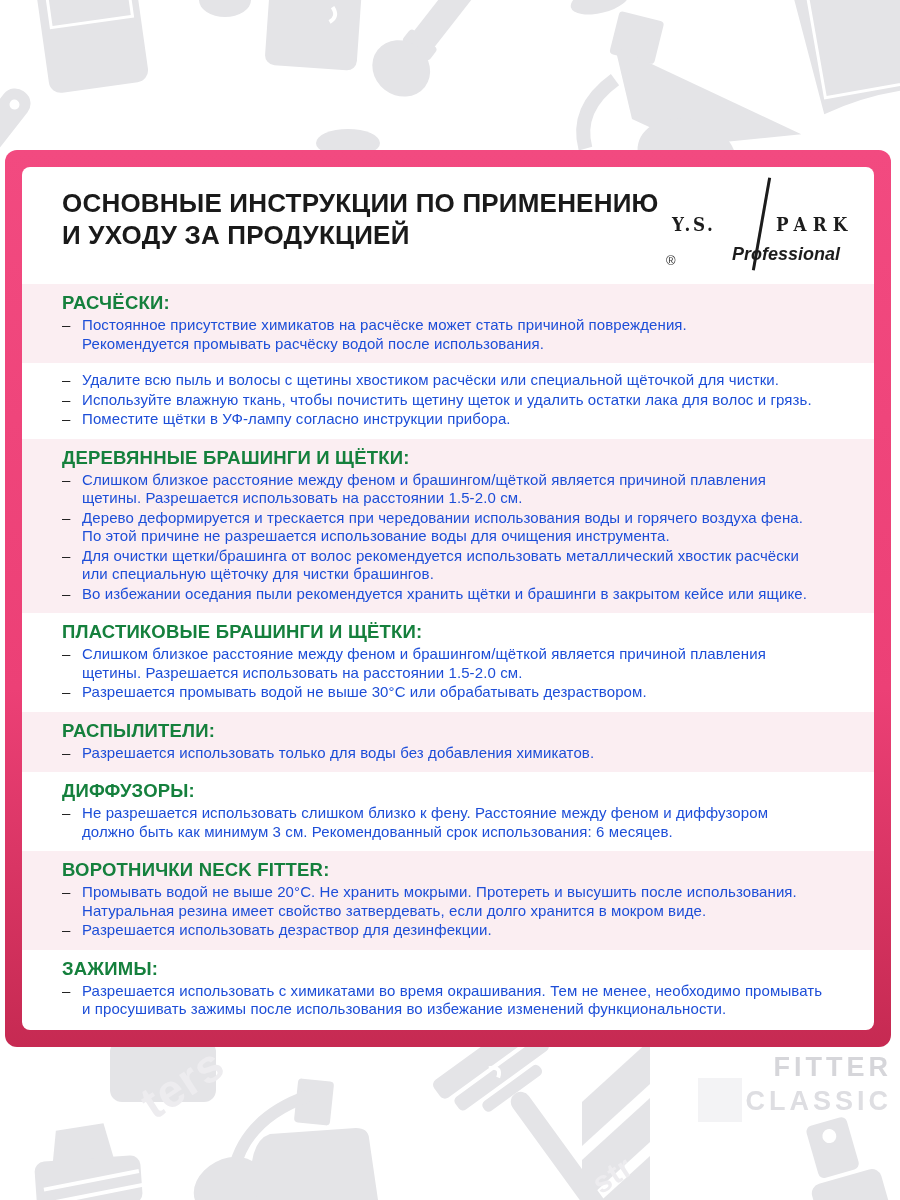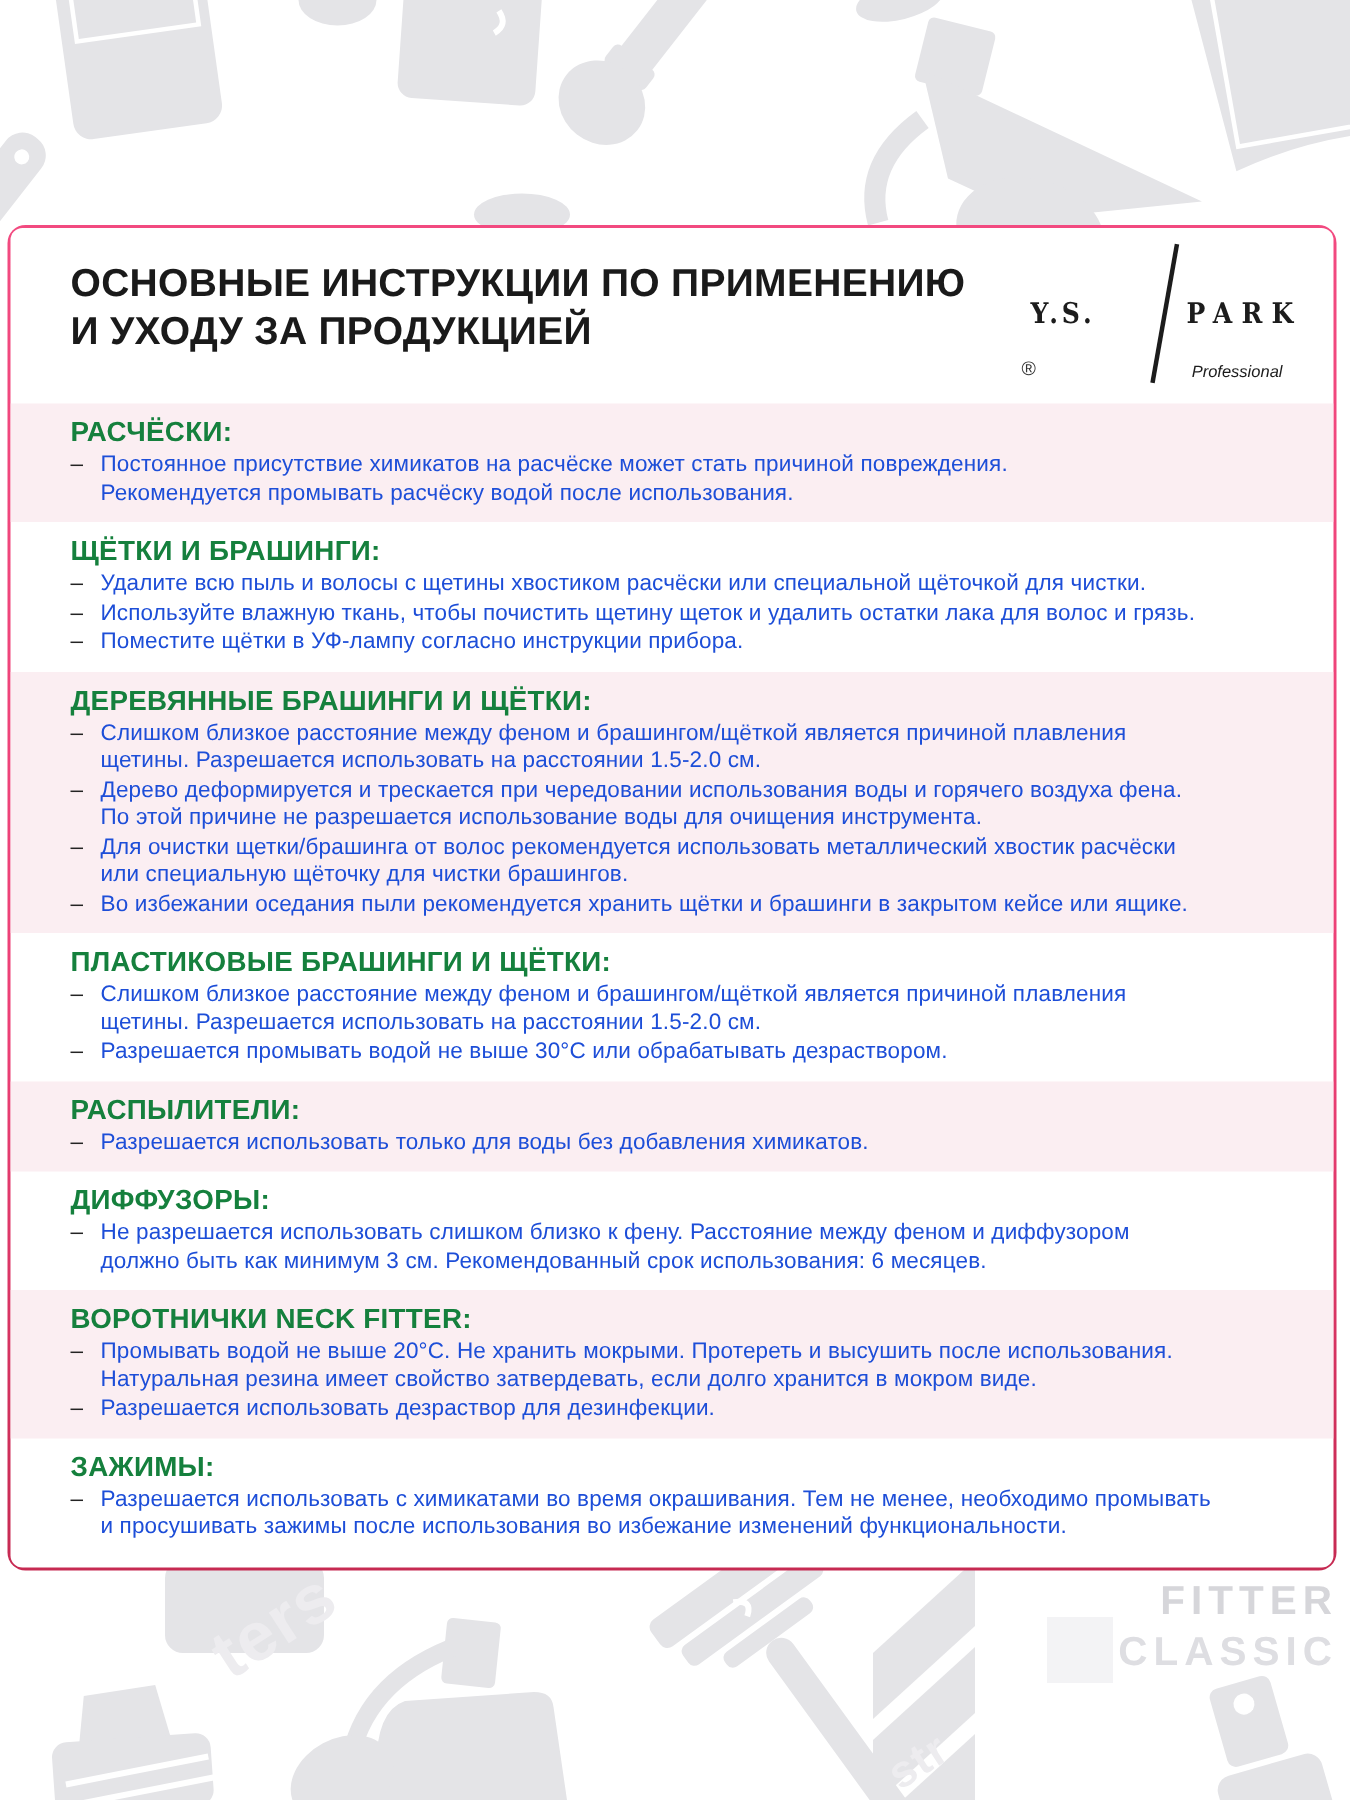--- a/index.html
+++ b/index.html
@@ -20,42 +20,42 @@
   .footer-mark{
     position:absolute;right:8px;top:1050px;z-index:1;text-align:right;
     font-weight:bold;letter-spacing:4px;font-size:27px;line-height:34px;
   }
   .footer-line1{color:#d6d6da;}
   .footer-line2{color:#dedee2;}
 
   
   .card{
     position:absolute;left:5px;top:150px;width:886px;height:897px;z-index:2;
-    border-radius:12px;padding:2px;box-sizing:border-box;
+    border-radius:12px;padding:17px;box-sizing:border-box;
     background:linear-gradient(180deg,#f24a80 0%,#ec4076 60%,#c62a52 100%);
   }
   .card-inner{
     width:100%;height:100%;box-sizing:border-box;border-radius:8px;
     background:#ffffff;padding-top:20px;overflow:hidden;position:relative;
   }
   .card-header{position:relative;height:64px;margin:0 40px 33px 40px;}
   .doc-title{
     font-size:26px;line-height:32px;font-weight:bold;color:#1a1a1a;
     letter-spacing:.2px;max-width:650px;white-space:pre-line;
   }
   
   .logo{position:absolute;right:-6px;top:-6px;width:176px;height:92px;color:#1c1c1c;}
   .logo-slash{position:absolute;left:96px;top:-4px;width:3px;height:94px;background:#1c1c1c;transform:rotate(10deg);}
   .logo-ys,.logo-park{
     position:absolute;top:32px;font-family:"DejaVu Serif",serif;font-weight:bold;
     font-size:19px;transform:scaleX(.88);transform-origin:left;
   }
   .logo-ys{left:8px;letter-spacing:3px;}
   .logo-park{left:112px;letter-spacing:7px;}
-  .logo-sub{position:absolute;right:0;top:76px;font-style:italic;font-weight:normal;font-size:11px;}
+  .logo-sub{position:absolute;right:0;top:63px;font-style:italic;font-weight:bold;font-size:18px;}
   .logo-reg{position:absolute;left:2px;top:72px;font-size:13px;color:#333;}
 
   
   .section{padding:7px 40px 10px 40px;}
   .section.tinted{background:#fbeef2;}
   .sec-heading{
     color:#15803d;font-weight:bold;font-size:18.5px;line-height:23px;
     letter-spacing:.2px;margin-bottom:2px;
   }
   .item{display:flex;margin-top:1px;}
@@ -159,21 +159,20 @@
   <div class="section tinted">
     <div class="sec-heading">РАСЧЁСКИ:</div>
   <div class="item">
             <span class="dash">–</span>
             <span class="item-text">Постоянное присутствие химикатов на расчёске может стать причиной повреждения.
 Рекомендуется промывать расчёску водой после использования.</span>
           </div>
         </div>
 
   <div class="section">
-    <div class="sec-heading">ЩЁТКИ И БРАШИНГИ:</div>
   <div class="item">
             <span class="dash">–</span>
             <span class="item-text">Удалите всю пыль и волосы с щетины хвостиком расчёски или специальной щёточкой для чистки.</span>
           </div>
           <div class="item">
             <span class="dash">–</span>
             <span class="item-text">Используйте влажную ткань, чтобы почистить щетину щеток и удалить остатки лака для волос и грязь.</span>
           </div>
           <div class="item">
             <span class="dash">–</span>

